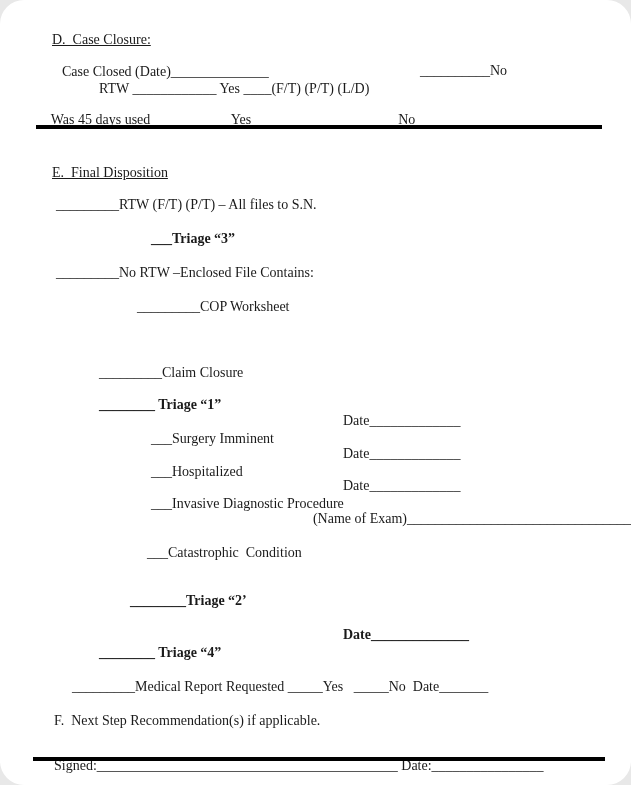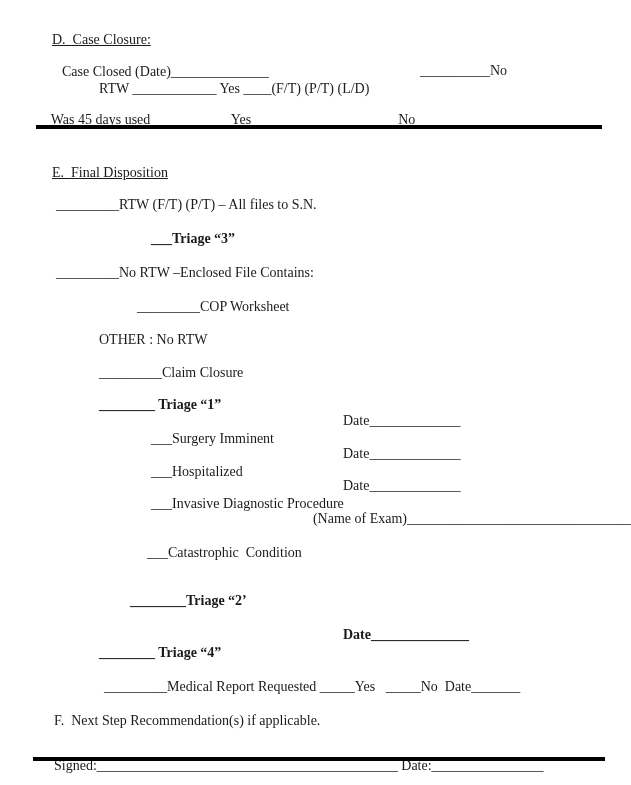--- a/index.html
+++ b/index.html
@@ -3,20 +3,21 @@
 <meta charset="utf-8">
 <style>
   html,body{margin:0;padding:0;background:#e8e8e8;}
   .page{
     position:relative;
     width:631px;height:785px;
     background:#ffffff;
     overflow:hidden;
     font-family:"Liberation Serif", serif;
     color:#1a1a1a;
+    border-radius:24px;
   }
   .line{
     position:absolute;left:0;right:0;
     font-size:14px;line-height:18px;
     white-space:pre;
   }
   .u{text-decoration:underline;}
   .b{font-weight:bold;}
   .datecol{position:absolute;top:0;left:343px;white-space:pre;}
   .datecol.norm{font-weight:bold;}
@@ -60,23 +61,20 @@
   </div>
 
   <div class="line" style="top:246px;padding-left:42px;">
     <span>_________</span><span>No RTW –Enclosed File Contains:</span>
   </div>
 
   <div class="line" style="top:280px;padding-left:123px;">
     <span>_________</span><span>COP Worksheet</span>
   </div>
 
-  <div class="line" style="top:313px;padding-left:85px;">
-    <span>OTHER : No RTW</span>
-  </div>
 
   <div class="line" style="top:346px;padding-left:85px;">
     <span>_________</span><span>Claim Closure</span>
   </div>
 
   <div class="line b" style="top:378px;padding-left:85px;">
     <span>________ </span><span>Triage “1”</span>
   </div>
 
   <div class="line" style="top:412px;padding-left:137px;">
@@ -105,21 +103,21 @@
   <div class="line b" style="top:574px;padding-left:116px;">
     <span>________</span><span>Triage “2’</span>
   </div>
 
 
   <div class="line b" style="top:626px;padding-left:85px;">
     <span>________ </span><span>Triage “4”</span>
     <span class="datecol norm"><span>Date</span><span>______________</span></span>
   </div>
 
-  <div class="line" style="top:660px;padding-left:90px;">
+  <div class="line" style="top:660px;padding-left:58px;">
     <span>_________</span><span>Medical Report Requested </span><span>_____</span><span>Yes   </span><span>_____</span><span>No  </span><span>Date</span><span>_______</span>
   </div>
 
   <div class="line" style="top:694px;padding-left:40px;">
     <span>F.  Next Step Recommendation(s) if applicable.</span>
   </div>
 
   <div class="line" style="top:739px;padding-left:40px;">
     <span>Signed:</span><span>___________________________________________</span><span> Date:</span><span>________________</span>
   </div>

